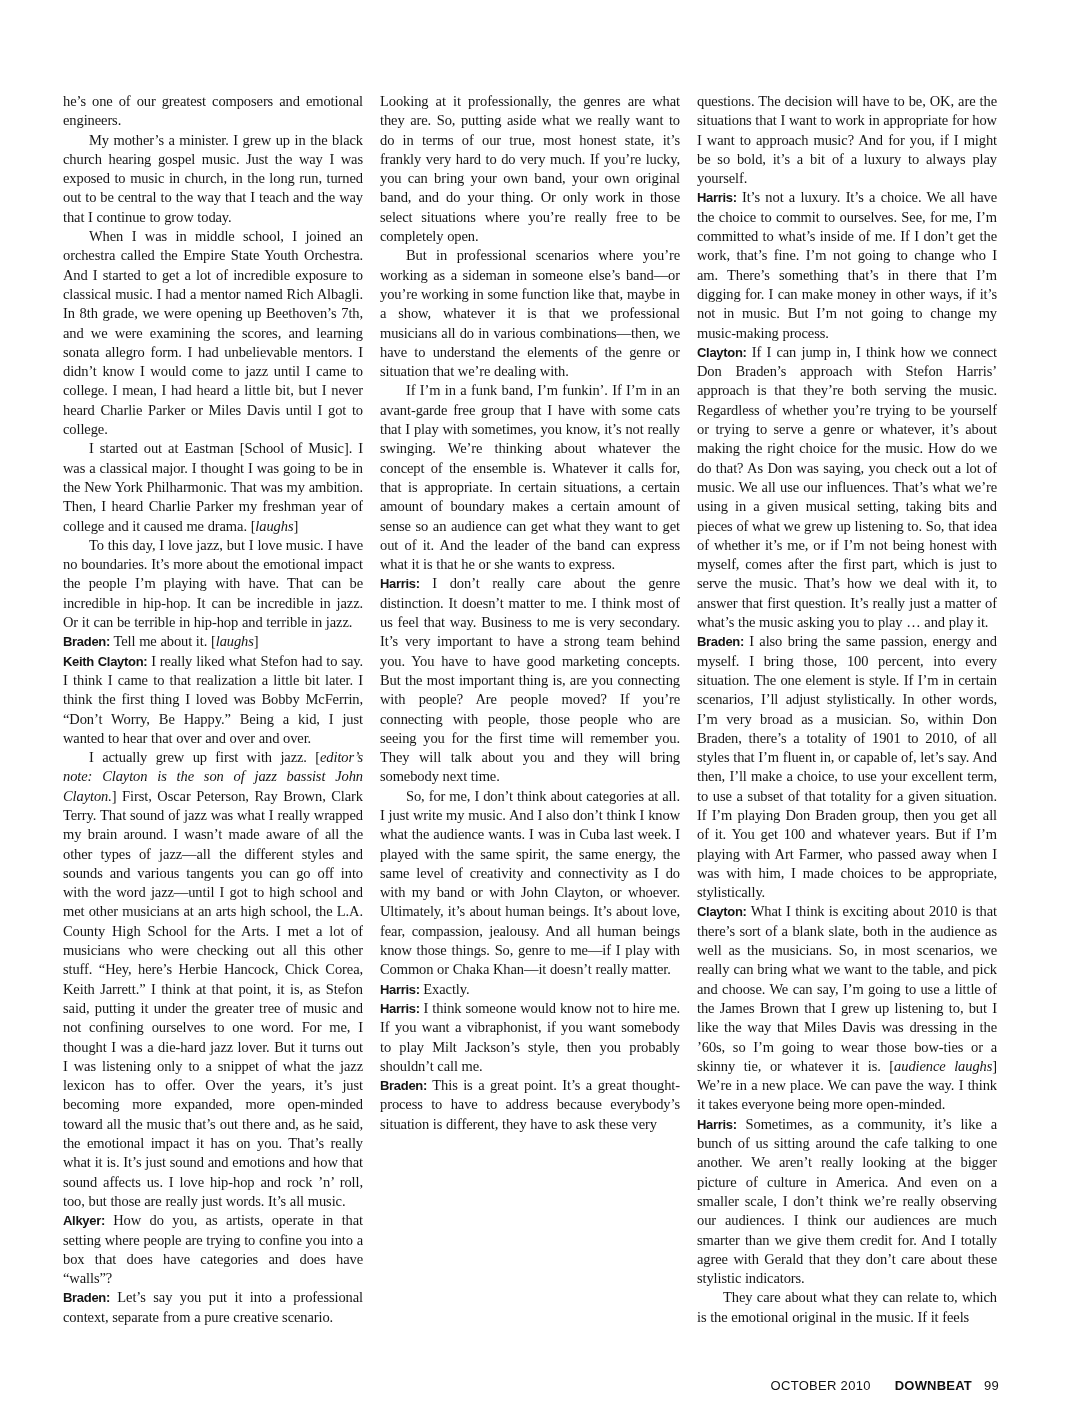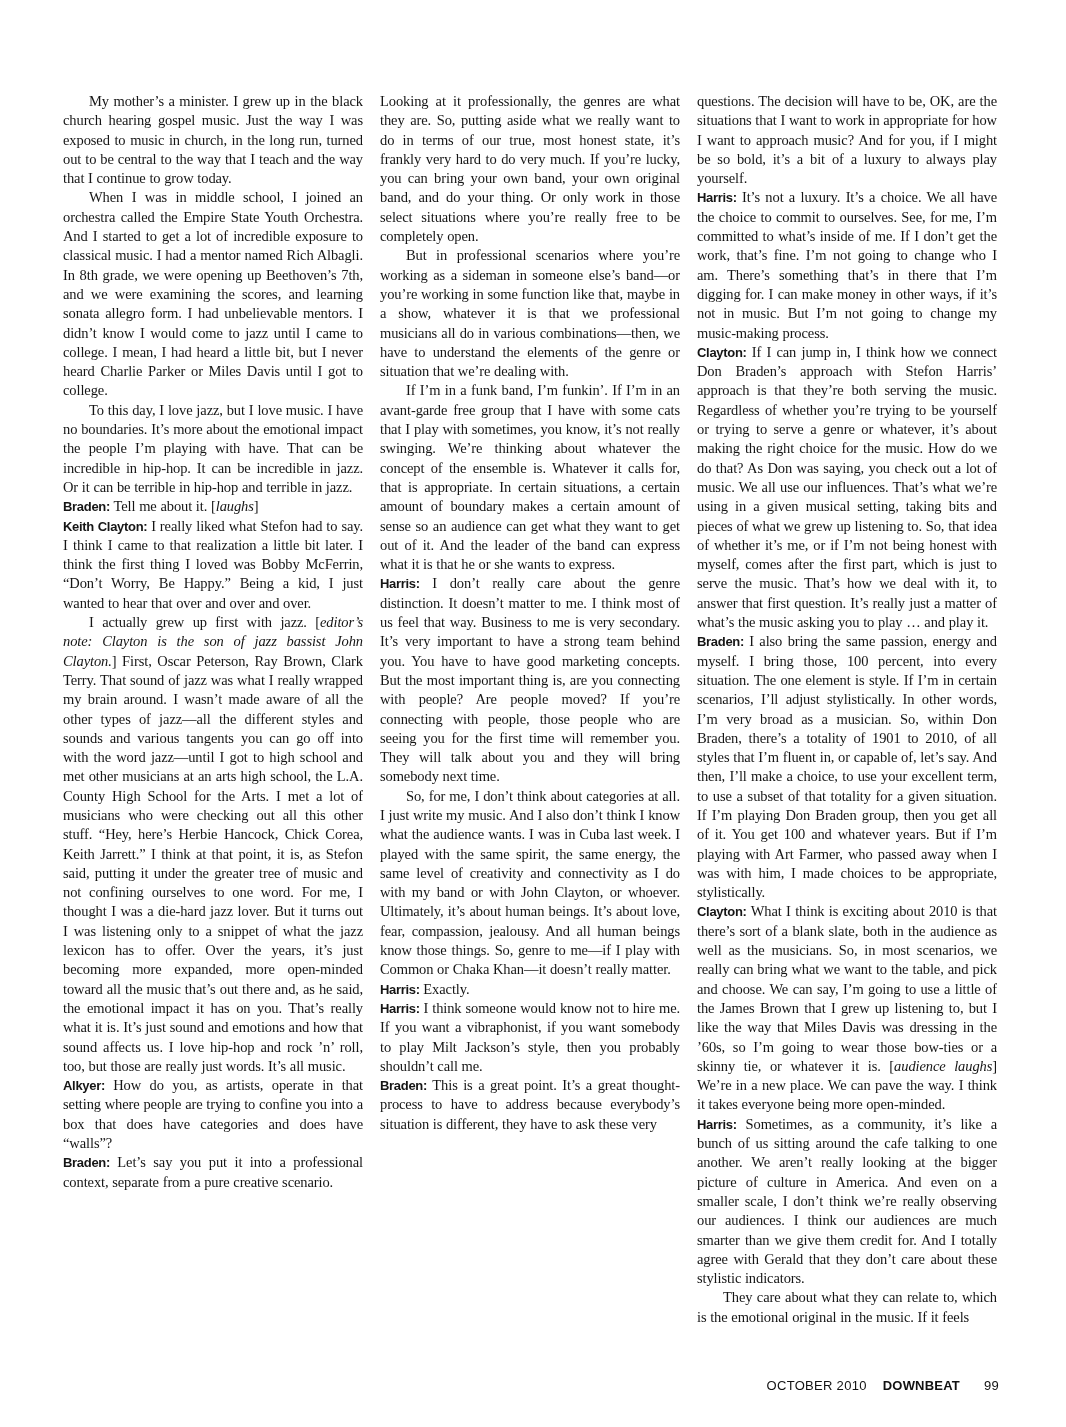--- a/index.html
+++ b/index.html
@@ -57,36 +57,38 @@
     top: 1378px;
     right: 67px;
     font-family: "Liberation Sans", sans-serif;
     font-size: 13px;
     letter-spacing: 0.3px;
     color: #111111;
     white-space: nowrap;
   }
   .footer .mag {
     font-weight: bold;
-    margin-left: 16px;
+    margin-left: 24px;
     letter-spacing: 0.2px;
   }
   .footer .pageno {
-    margin-left: 24px;
+    margin-left: 12px;
   }
 </style>
 </head>
 <body>
 
 <div class="page">
 
   <div class="columns">
     <div class="col">
+        <p class="para">he’s one of our greatest composers and emotional engineers.</p>
         <p class="para indent">My mother’s a minister. I grew up in the black church hearing gospel music. Just the way I was exposed to music in church, in the long run, turned out to be central to the way that I teach and the way that I continue to grow today.</p>
         <p class="para indent">When I was in middle school, I joined an orchestra called the Empire State Youth Orchestra. And I started to get a lot of incredible exposure to classical music. I had a mentor named Rich Albagli. In 8th grade, we were opening up Beethoven’s 7th, and we were examining the scores, and learning sonata allegro form. I had unbelievable mentors. I didn’t know I would come to jazz until I came to college. I mean, I had heard a little bit, but I never heard Charlie Parker or Miles Davis until I got to college.</p>
+        <p class="para indent">I started out at Eastman [School of Music]. I was a classical major. I thought I was going to be in the New York Philharmonic. That was my ambition. Then, I heard Charlie Parker my freshman year of college and it caused me drama. [<i>laughs</i>]</p>
         <p class="para indent">To this day, I love jazz, but I love music. I have no boundaries. It’s more about the emotional impact the people I’m playing with have. That can be incredible in hip-hop. It can be incredible in jazz. Or it can be terrible in hip-hop and terrible in jazz.</p>
         <p class="para"><b class="speaker">Braden: </b>Tell me about it. [<i>laughs</i>]</p>
         <p class="para"><b class="speaker">Keith Clayton: </b>I really liked what Stefon had to say. I think I came to that realization a little bit later. I think the first thing I loved was Bobby McFerrin, “Don’t Worry, Be Happy.” Being a kid, I just wanted to hear that over and over and over.</p>
         <p class="para indent">I actually grew up first with jazz. [<i>editor’s note: Clayton is the son of jazz bassist John Clayton.</i>] First, Oscar Peterson, Ray Brown, Clark Terry. That sound of jazz was what I really wrapped my brain around. I wasn’t made aware of all the other types of jazz—all the different styles and sounds and various tangents you can go off into with the word jazz—until I got to high school and met other musicians at an arts high school, the L.A. County High School for the Arts. I met a lot of musicians who were checking out all this other stuff. “Hey, here’s Herbie Hancock, Chick Corea, Keith Jarrett.” I think at that point, it is, as Stefon said, putting it under the greater tree of music and not confining ourselves to one word. For me, I thought I was a die-hard jazz lover. But it turns out I was listening only to a snippet of what the jazz lexicon has to offer. Over the years, it’s just becoming more expanded, more open-minded toward all the music that’s out there and, as he said, the emotional impact it has on you. That’s really what it is. It’s just sound and emotions and how that sound affects us. I love hip-hop and rock ’n’ roll, too, but those are really just words. It’s all music.</p>
         <p class="para"><b class="speaker">Alkyer: </b>How do you, as artists, operate in that setting where people are trying to confine you into a box that does have categories and does have “walls”?</p>
         <p class="para"><b class="speaker">Braden: </b>Let’s say you put it into a professional context, separate from a pure creative scenario.</p>
       </div>
     <div class="col">
         <p class="para">Looking at it professionally, the genres are what they are. So, putting aside what we really want to do in terms of our true, most honest state, it’s frankly very hard to do very much. If you’re lucky, you can bring your own band, your own original band, and do your thing. Or only work in those select situations where you’re really free to be completely open.</p>
         <p class="para indent">But in professional scenarios where you’re working as a sideman in someone else’s band—or you’re working in some function like that, maybe in a show, whatever it is that we professional musicians all do in various combinations—then, we have to understand the elements of the genre or situation that we’re dealing with.</p>

